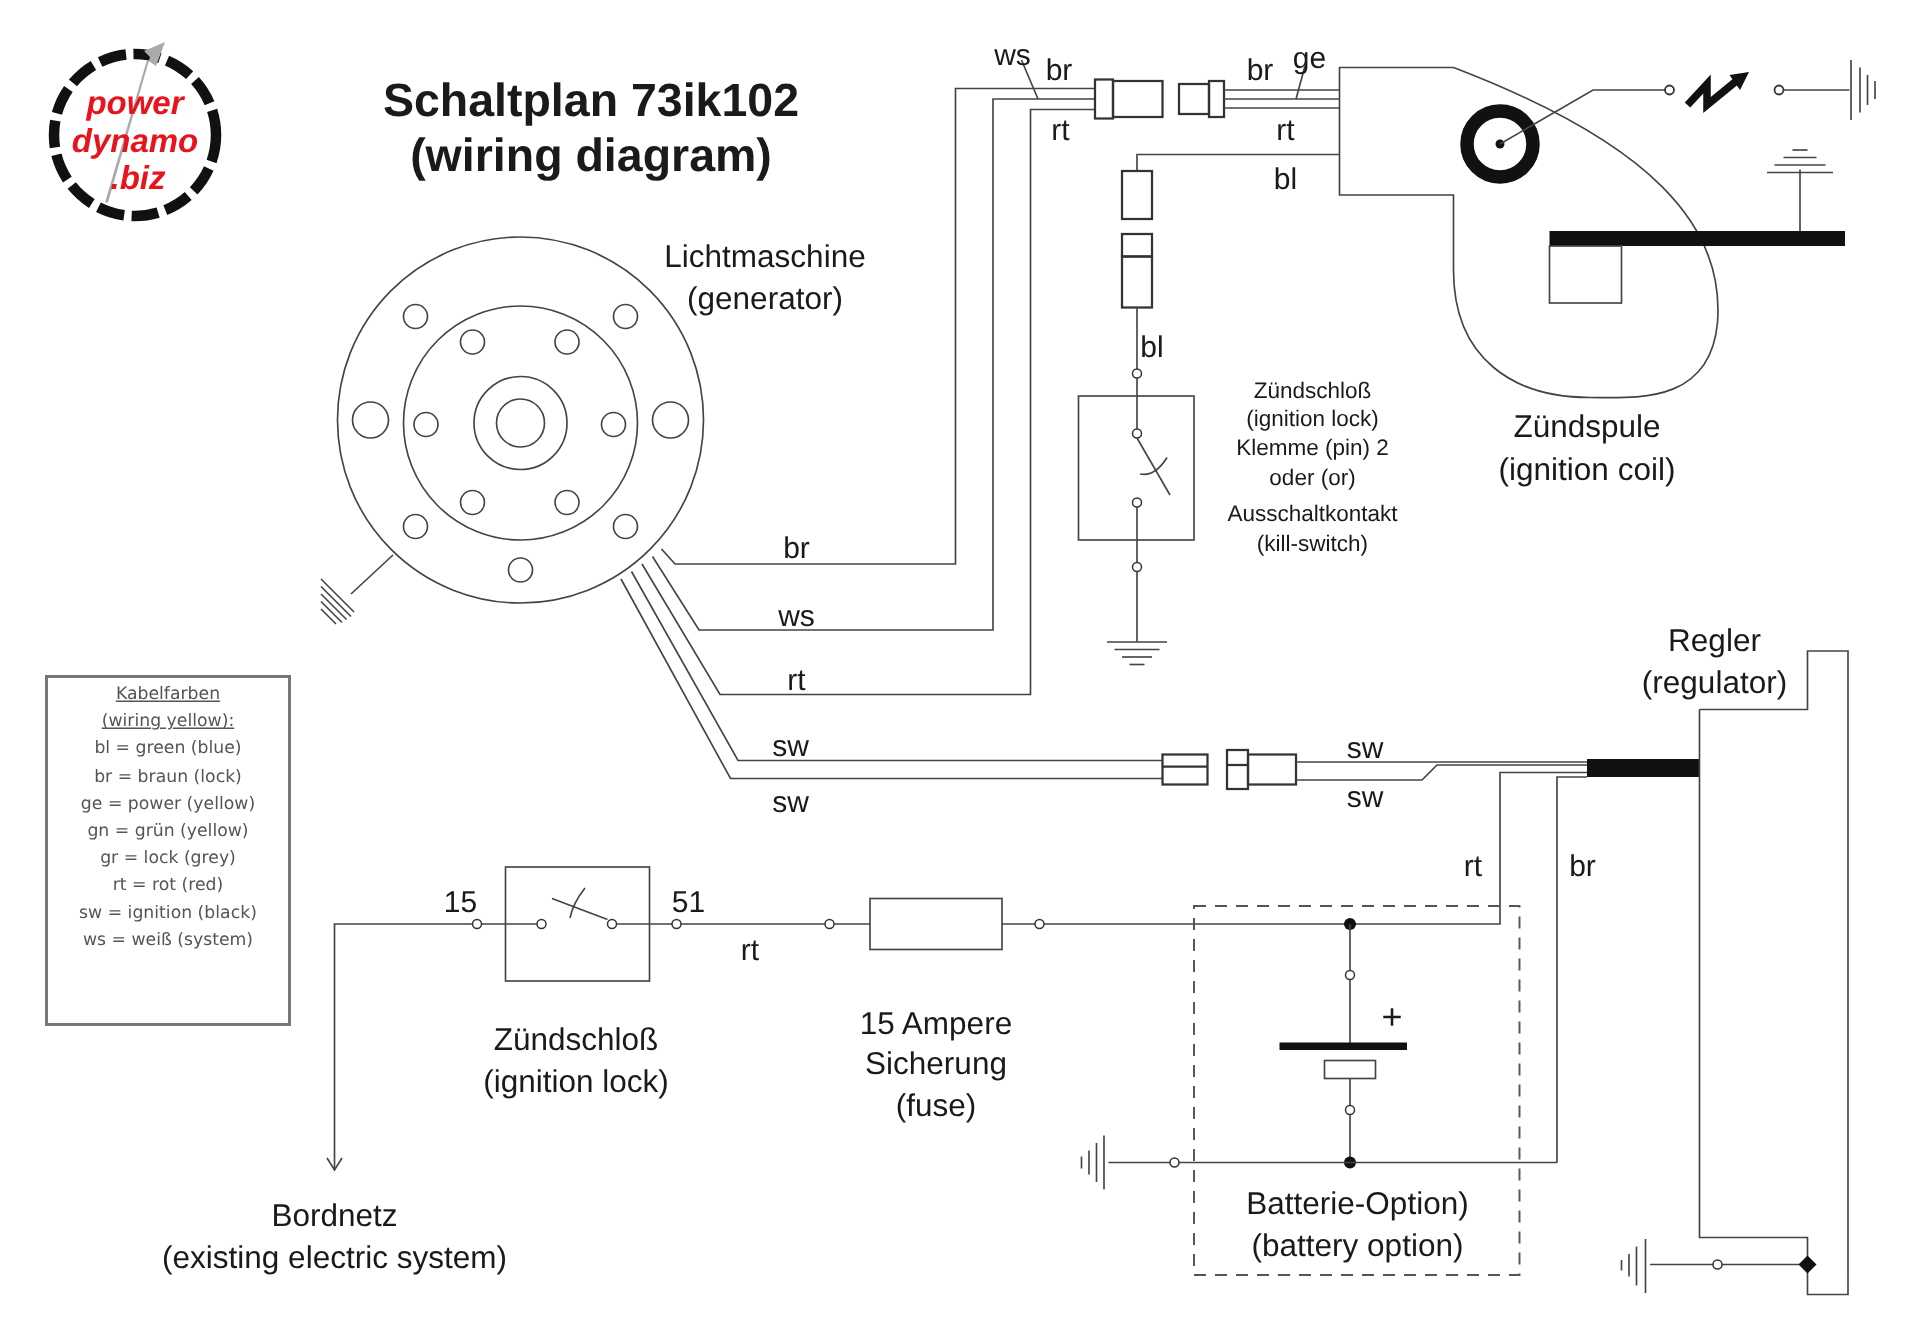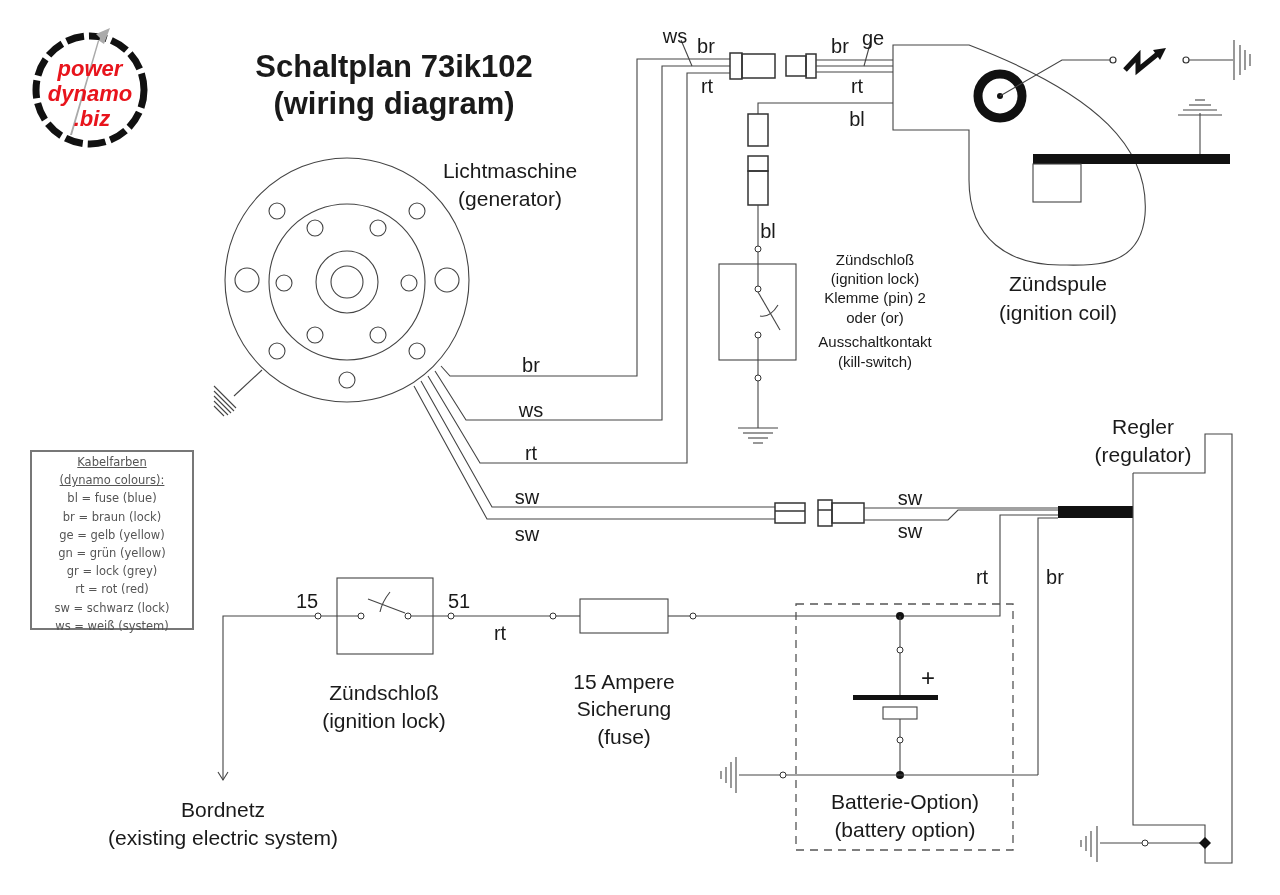--- a/index.html
+++ b/index.html
@@ -2,21 +2,21 @@
 <html><head>
 <meta charset="utf-8">
 <style>
   html, body { margin:0; padding:0; background:#ffffff; }
   body { width:1280px; height:895px; position:relative; overflow:hidden; font-family:"Liberation Sans", sans-serif; }
   svg { position:absolute; left:0; top:0; }
   .w { stroke:#333; stroke-width:1.5; fill:none; }
   .wt { stroke:#444; stroke-width:1.1; fill:none; }
   .lbl { font-family:"Liberation Sans", sans-serif; fill:#1a1a1a; }
   .legend {
-    position:absolute; left:30px; top:450px; width:164px; height:180px;
+    position:absolute; left:30px; top:450px; width:164px; height:234px;
     border:2px solid #777; box-sizing:border-box; background:#fff;
     text-align:center; font-family:"DejaVu Sans", sans-serif; font-size:11.5px; color:#555; line-height:18.2px; padding-top:1px;
   }
   .legend .hd { text-decoration:underline; }
 </style>
 </head>
 <body>
 
 <svg width="1280" height="895" viewBox="0 0 1280 895">
 
@@ -246,22 +246,22 @@
   </g>
   <text x="905" y="809" text-anchor="middle" font-size="21" class="lbl">Batterie-Option)</text>
   <text x="905" y="837" text-anchor="middle" font-size="21" class="lbl">(battery option)</text>
 
   <text x="223" y="817" text-anchor="middle" font-size="21" class="lbl">Bordnetz</text>
   <text x="223" y="845" text-anchor="middle" font-size="21" class="lbl">(existing electric system)</text>
 </svg>
 
 <div class="legend">
   <div class="hd">Kabelfarben</div>
-  <div class="hd">(dynamo colours):</div>
-  <div>bl = fuse (blue)</div>
+  <div class="hd">(wiring yellow):</div>
+  <div>bl = green (blue)</div>
   <div>br = braun (lock)</div>
-  <div>ge = gelb (yellow)</div>
+  <div>ge = power (yellow)</div>
   <div>gn = grün (yellow)</div>
   <div>gr = lock (grey)</div>
   <div>rt = rot (red)</div>
-  <div>sw = schwarz (lock)</div>
+  <div>sw = ignition (black)</div>
   <div>ws = weiß (system)</div>
 </div>
 
 </body></html>

